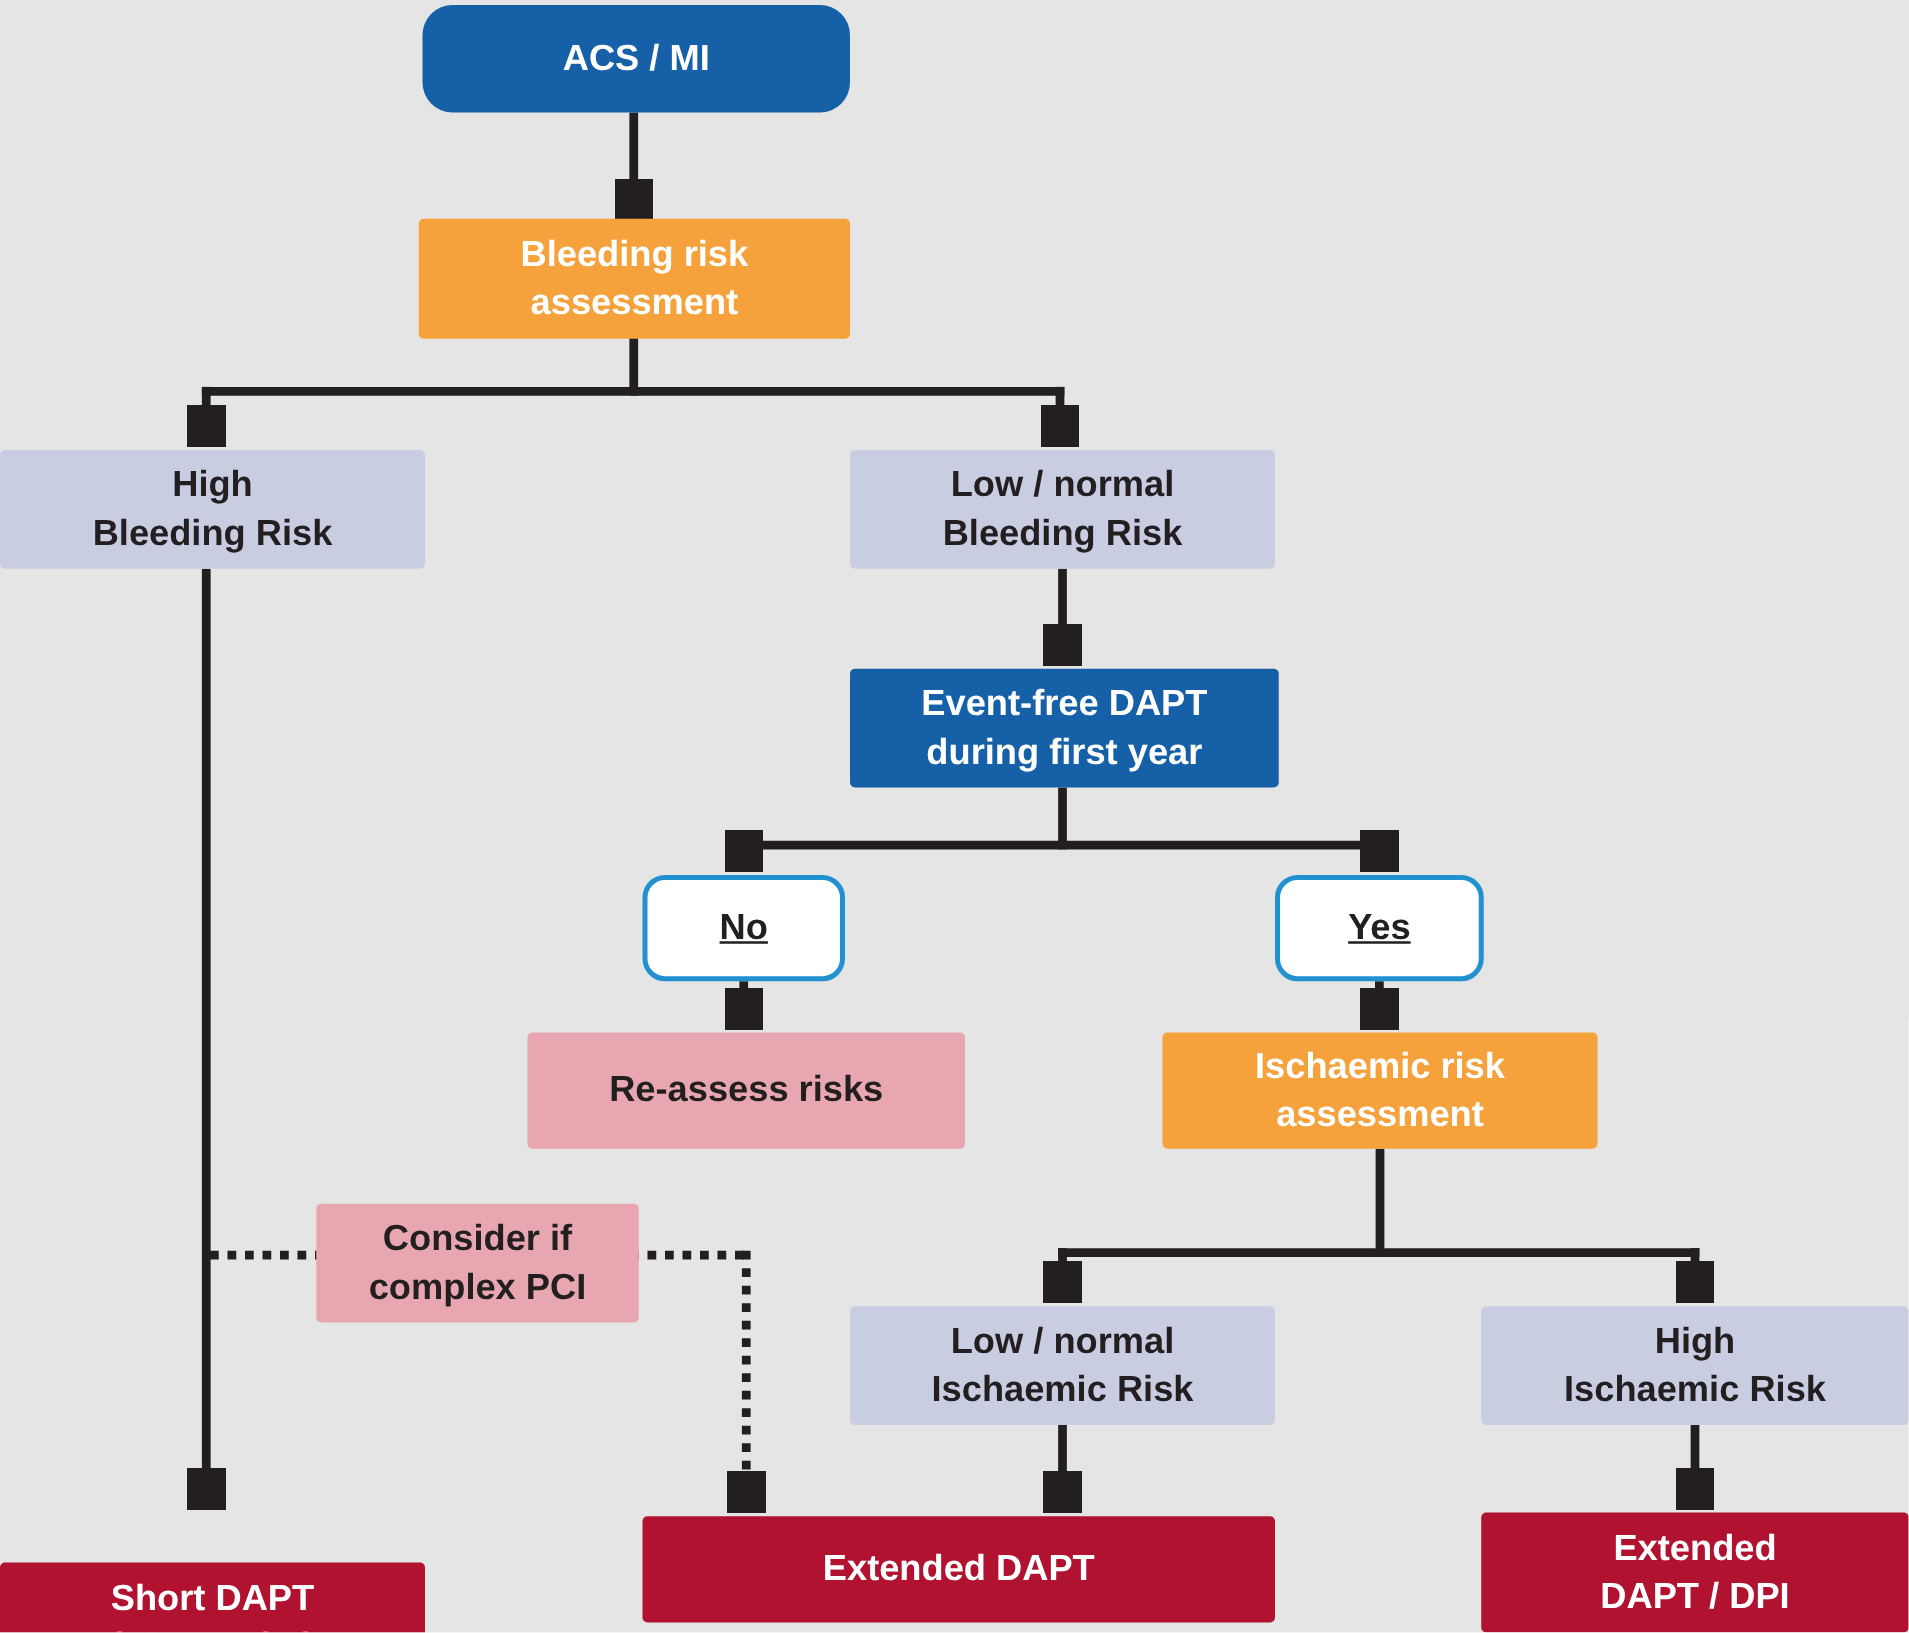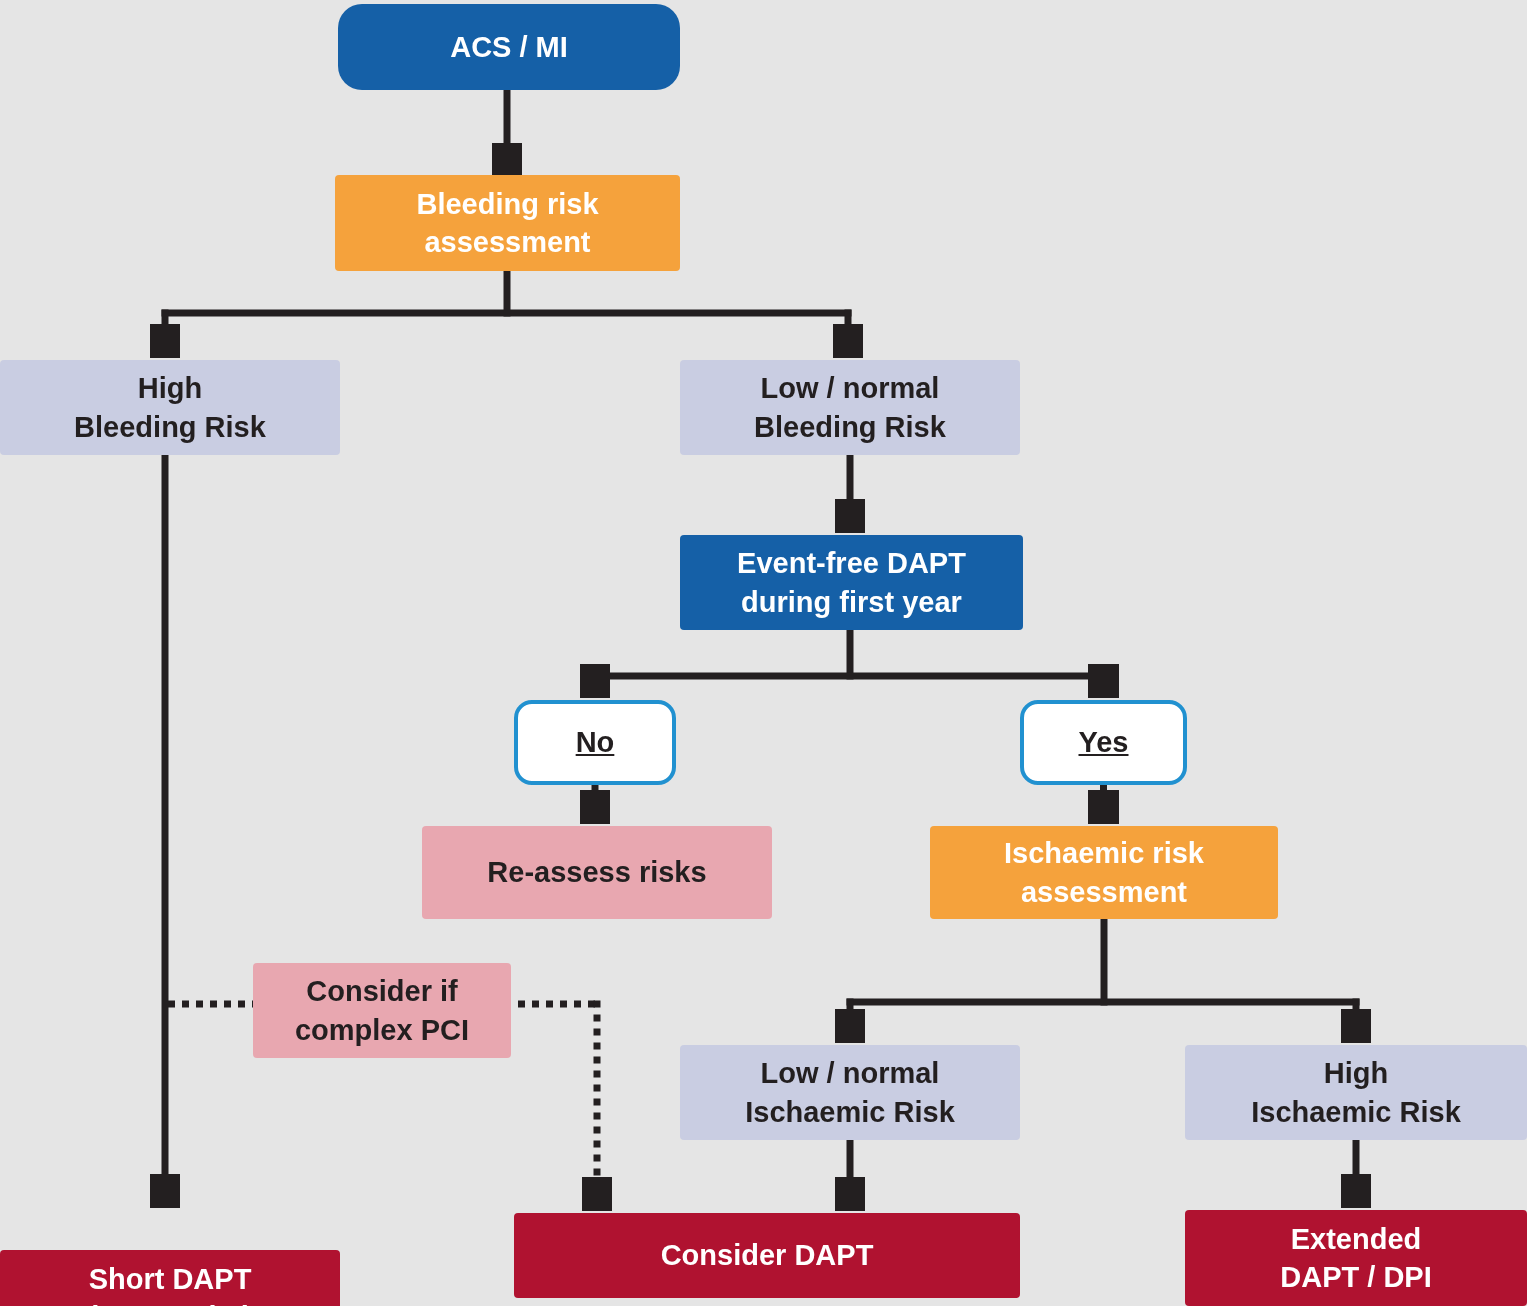--- a/index.html
+++ b/index.html
@@ -93,18 +93,18 @@
 
   <div class="node lavender" style="left:680px;top:1045px;width:340px;height:95px;">Low / normal
 Ischaemic Risk</div>
 
   <div class="node lavender" style="left:1185px;top:1045px;width:342px;height:95px;">High
 Ischaemic Risk</div>
 
   <div class="node crimson" style="left:0px;top:1210px;width:340px;height:96px;margin-top:40px;">Short DAPT
 (≤6 months)</div>
 
-  <div class="node crimson" style="left:514px;top:1213px;width:506px;height:85px;">Consider DAPT</div>
+  <div class="node crimson" style="left:514px;top:1213px;width:506px;height:85px;">Extended DAPT</div>
 
   <div class="node crimson" style="left:1185px;top:1210px;width:342px;height:96px;">Extended
 DAPT / DPI</div>
 
 </div>
 
 </body></html>

